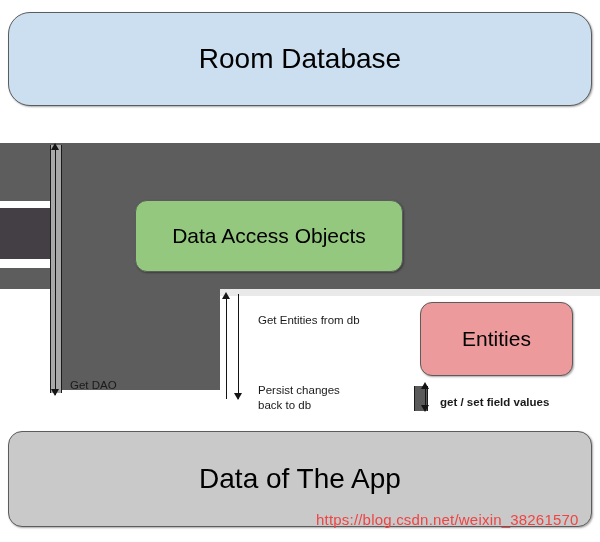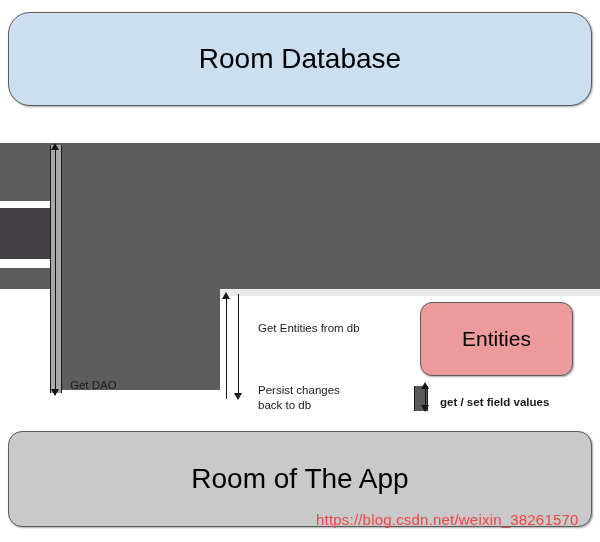--- a/index.html
+++ b/index.html
@@ -159,21 +159,21 @@
 
   
   .label {
     position: absolute;
     font-size: 11.5px;
     color: #1a1a1a;
     line-height: 15px;
     white-space: pre-line;
   }
   .label-get-dao      { left: 70px;  top: 378px; text-align: right; }
-  .label-get-entities { left: 258px; top: 313px; margin-top: 8px; }
+  .label-get-entities { left: 258px; top: 313px; }
   .label-persist      { left: 258px; top: 357px; margin-top: 26px; }
   .label-getset       { left: 440px; top: 395px; font-weight: bold; }
 
   
   .watermark {
     position: absolute;
     left: 316px;
     top: 511px;
     font-size: 15px;
     color: #ef4444;
@@ -208,18 +208,19 @@
   <div class="arrowhead arrow-up ah-entity-up"></div>
   <div class="arrowhead arrow-down ah-entity-dn"></div>
 
   <div class="label label-get-dao">Get DAO</div>
   <div class="label label-get-entities">Get Entities from db</div>
   <div class="label label-persist">Persist changes
 back to db</div>
   <div class="label label-getset">get / set field values</div>
 
   <div class="node node-room">Room Database</div>
+  <div class="node node-dao">Data Access Objects</div>
   <div class="node node-entities">Entities</div>
-  <div class="node node-rest">Room of The App</div>
+  <div class="node node-rest">Data of The App</div>
 
   <div class="watermark">https://blog.csdn.net/weixin_38261570</div>
 
 </div>
 
 </body></html>

